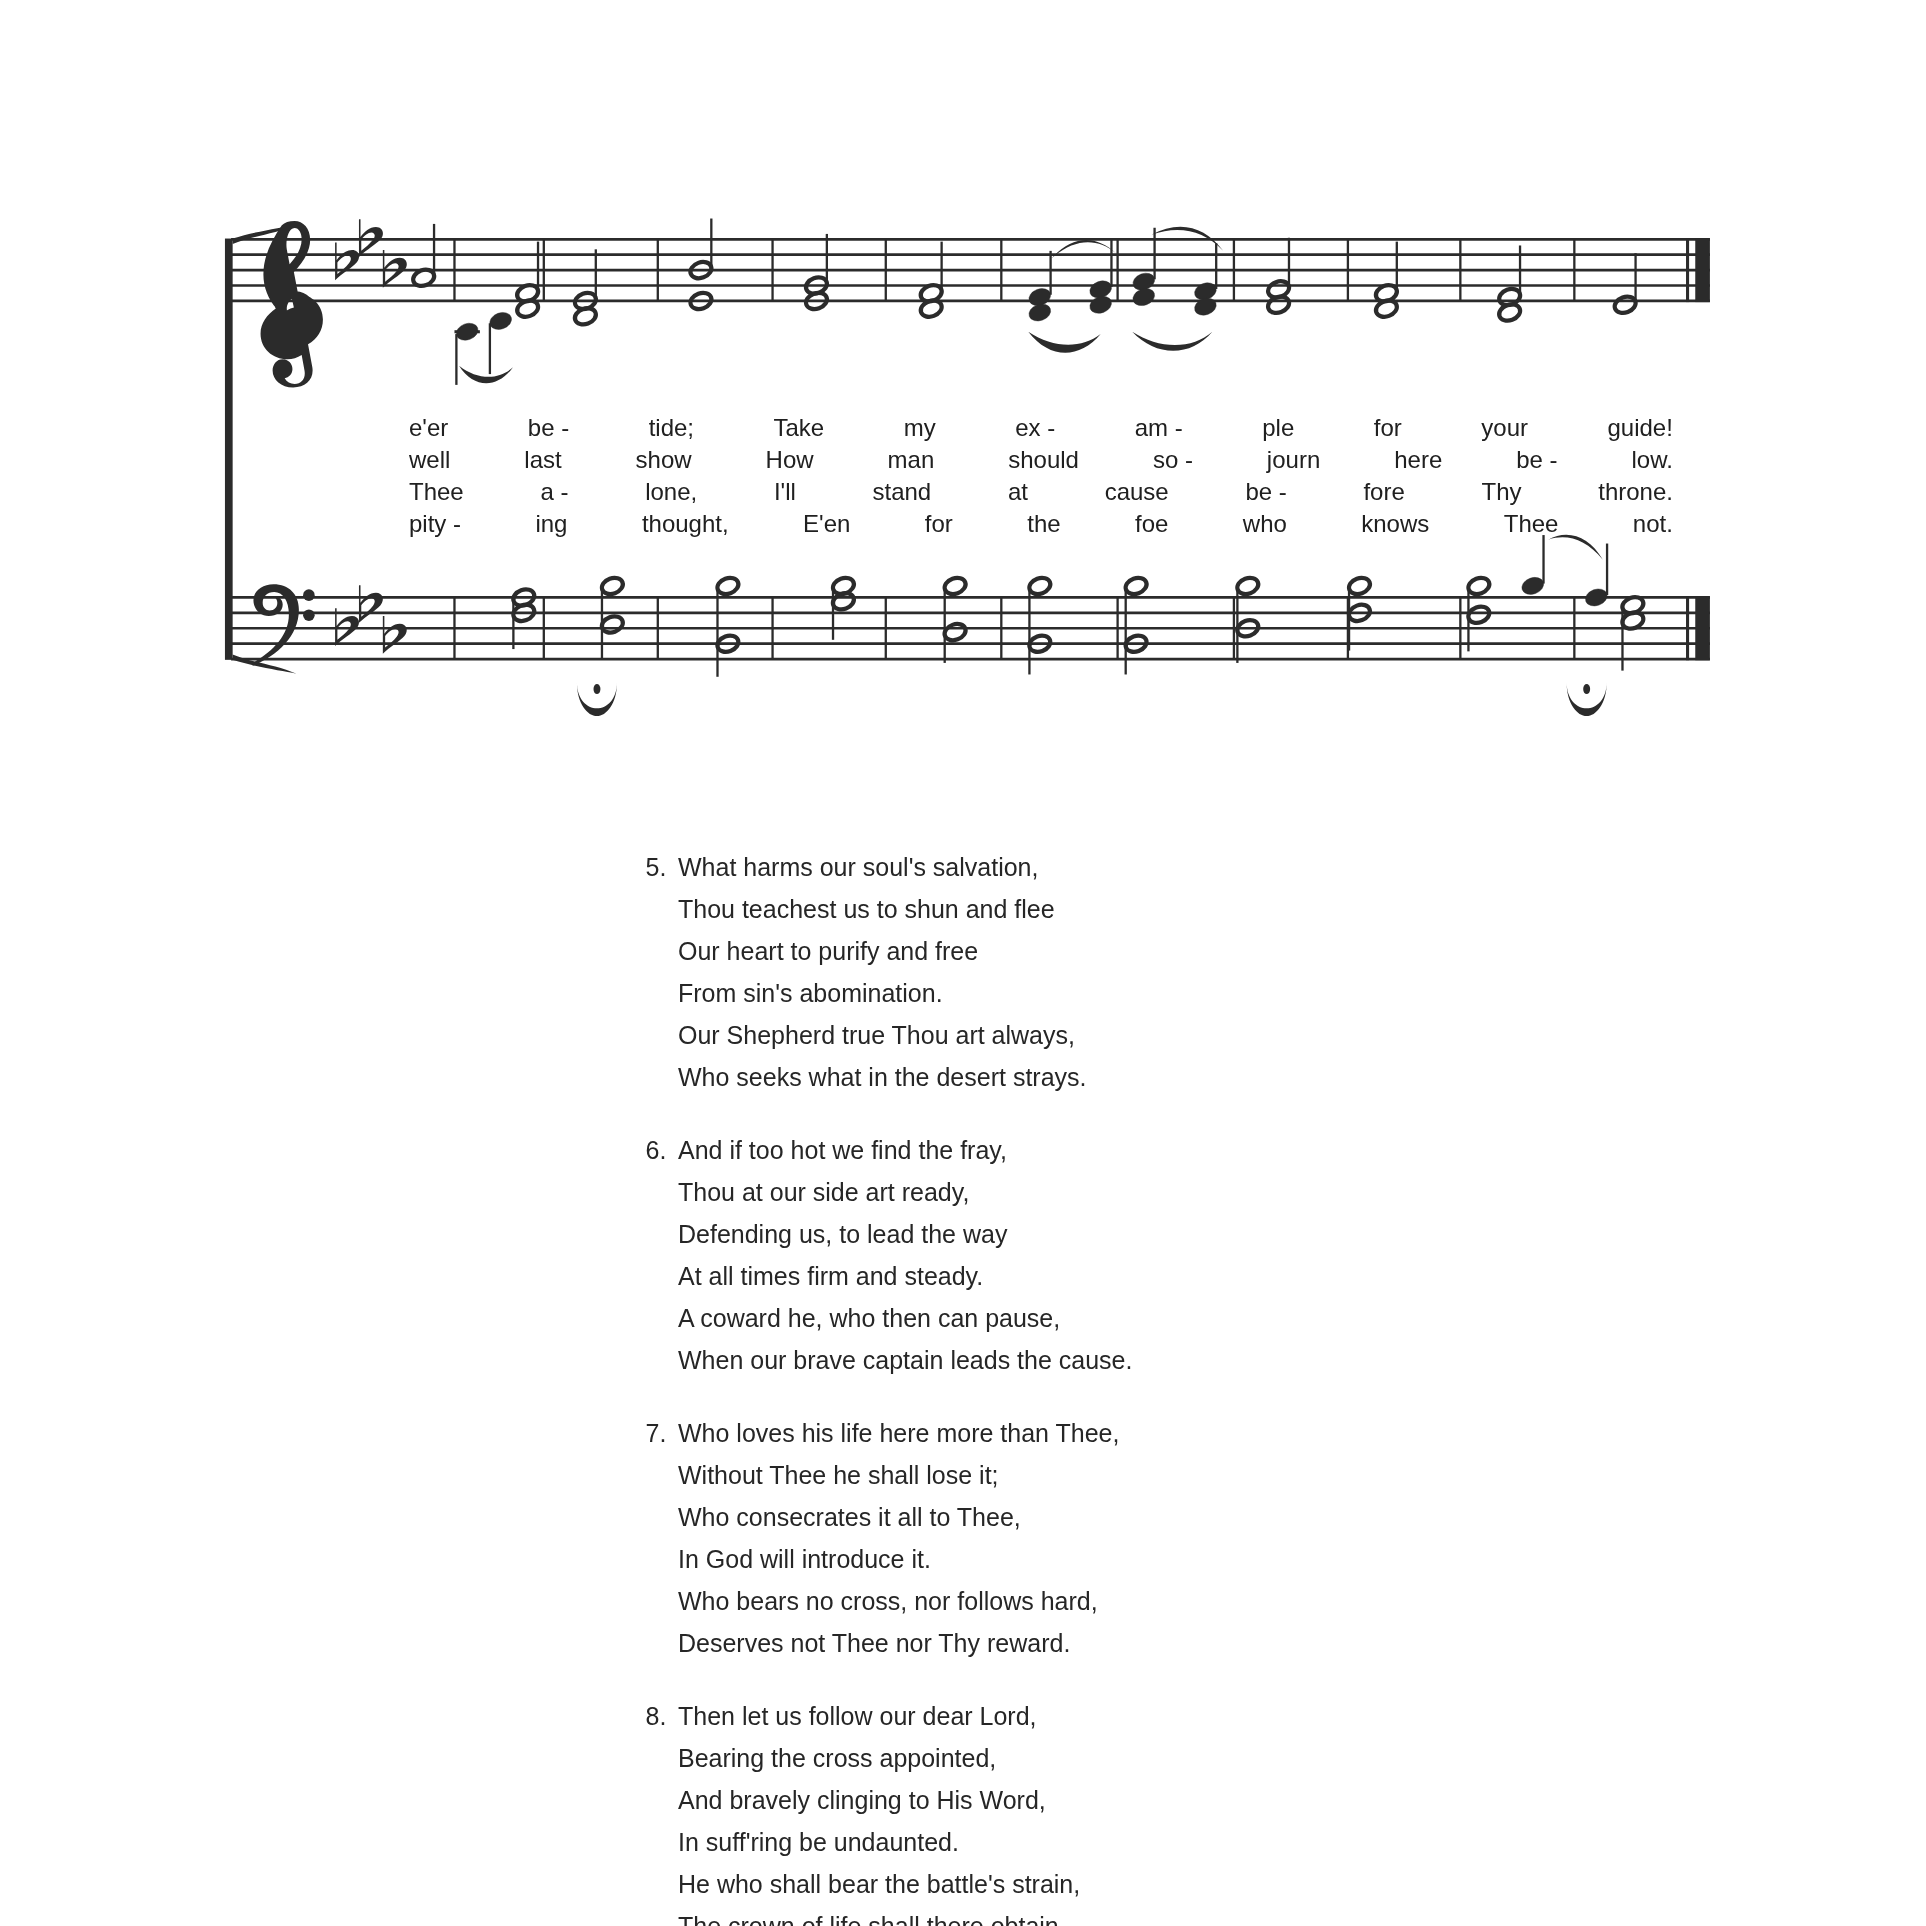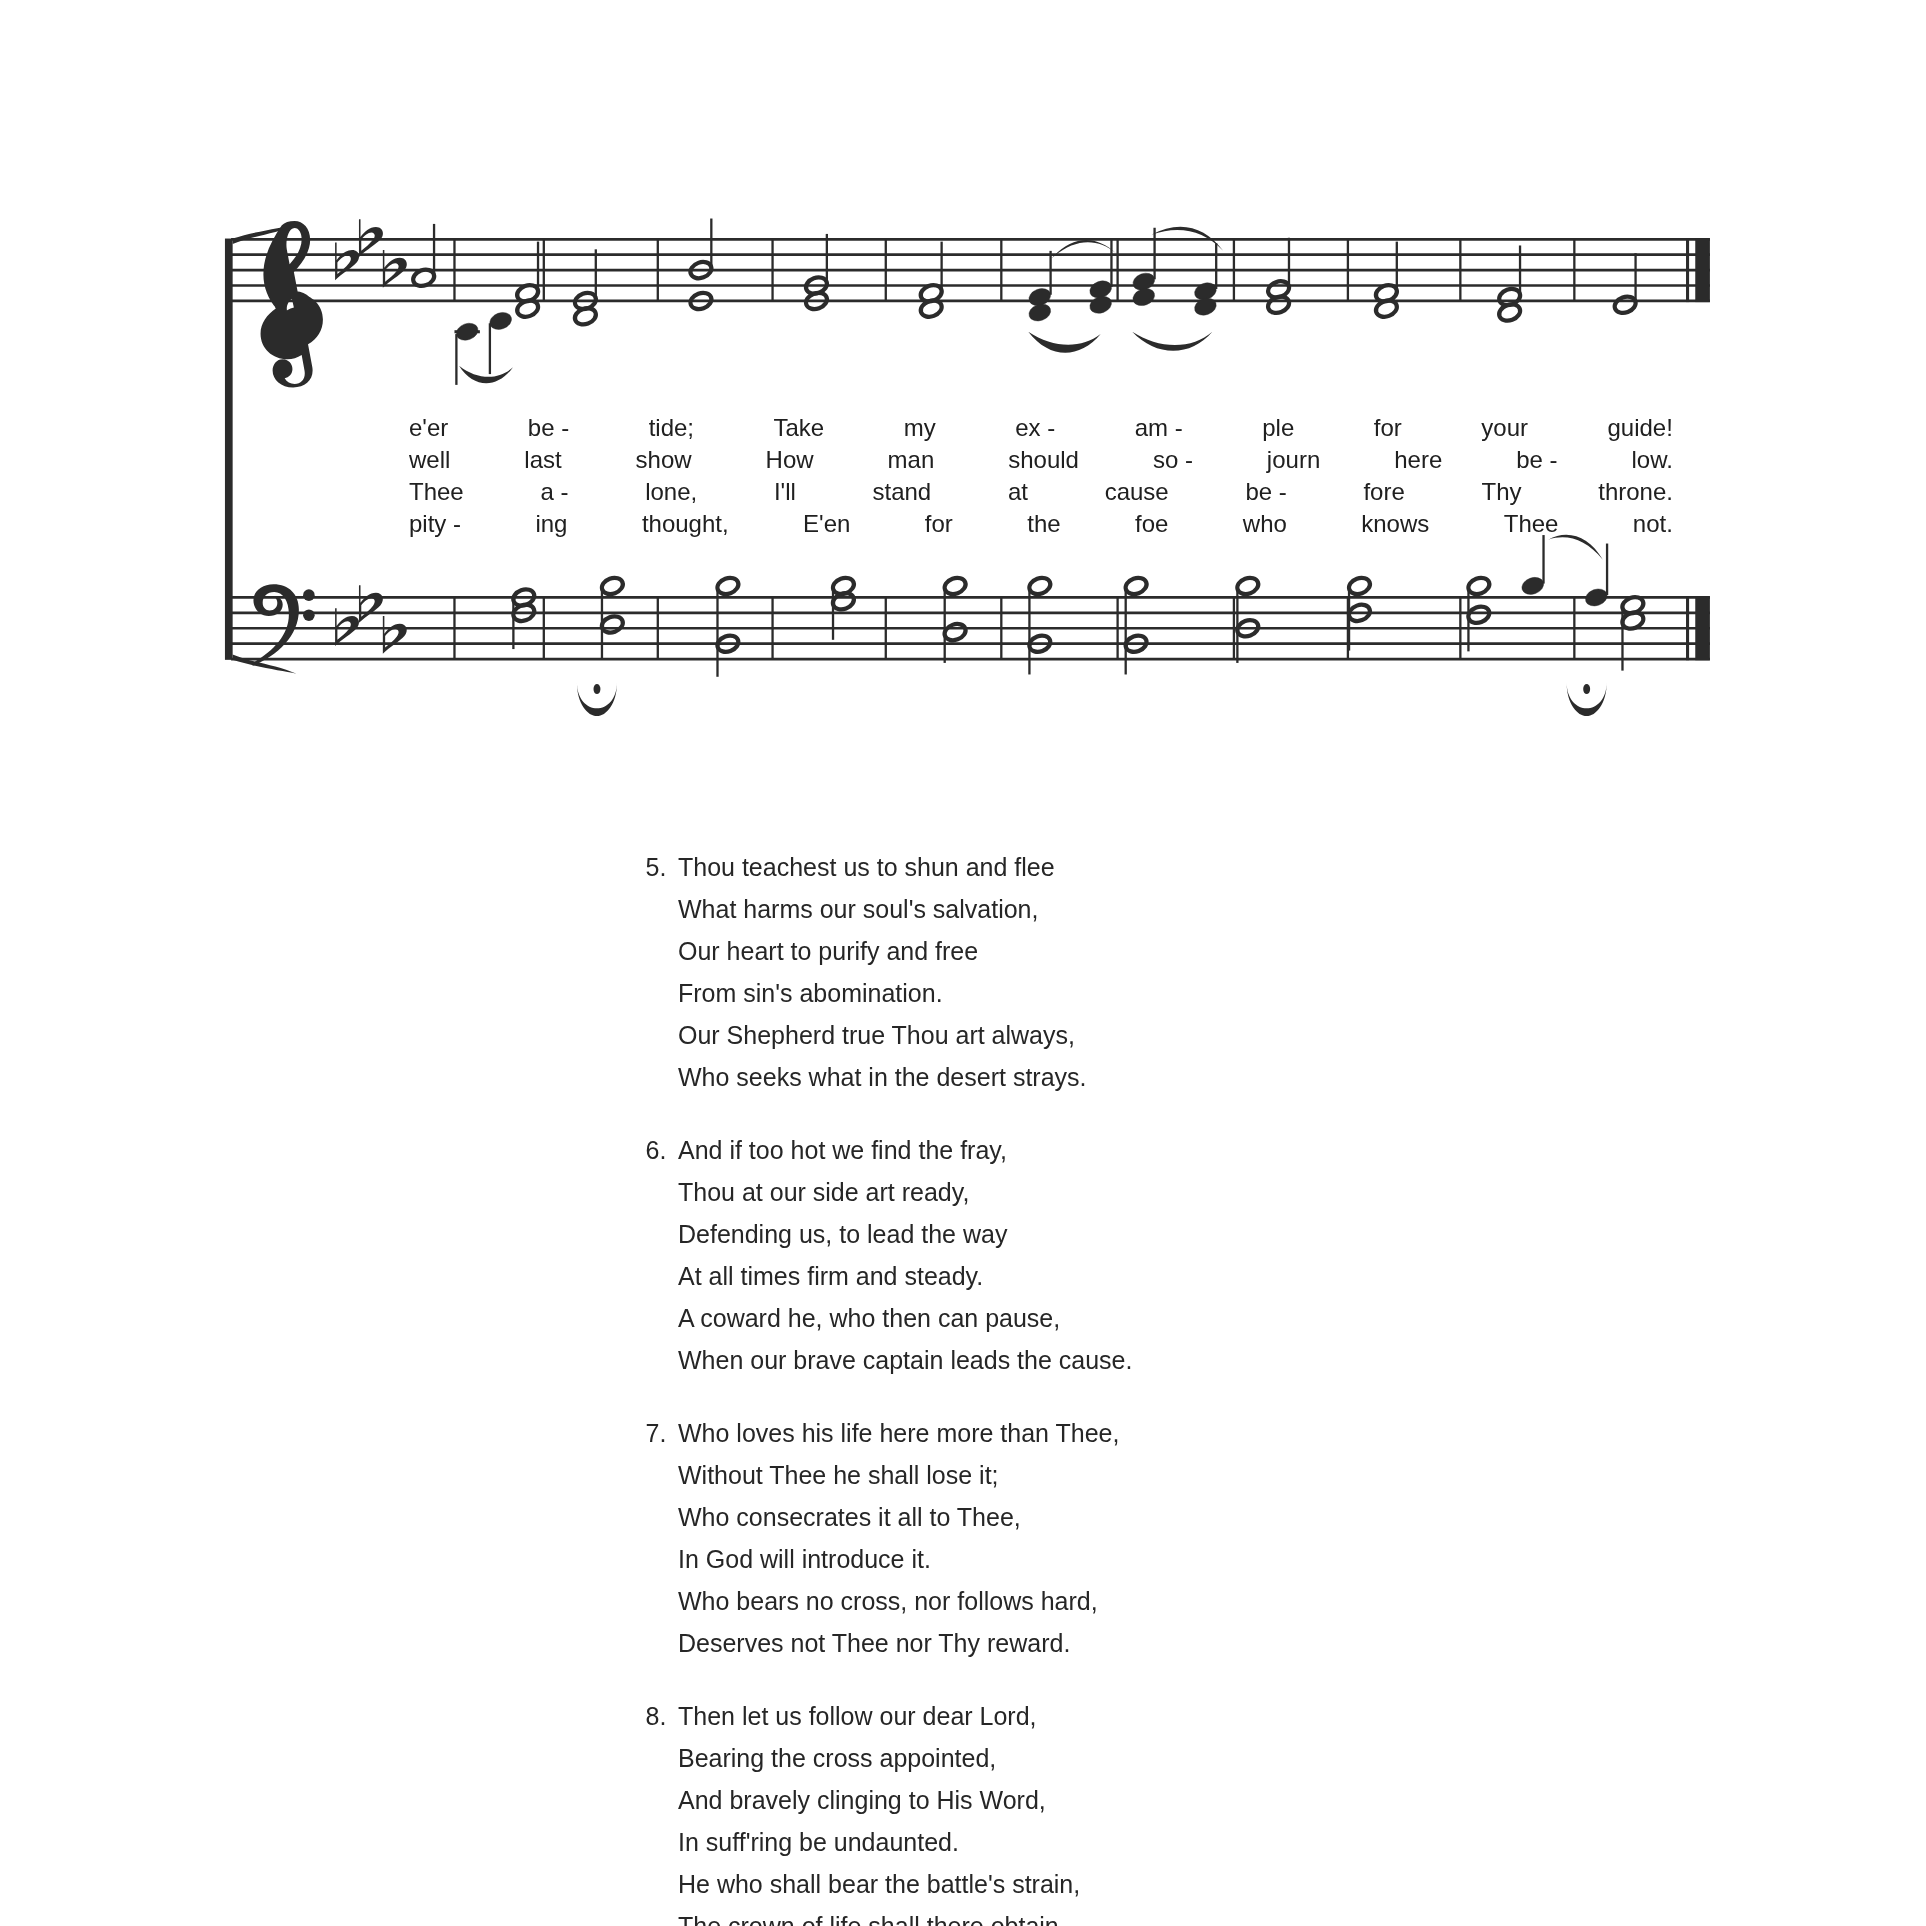--- a/index.html
+++ b/index.html
@@ -471,22 +471,22 @@
     <span class="syl">not.</span>
   </div>
 </div>
 
 <div id="verses">
 
   <div class="verse">
     <div class="verse-row">
       <div class="verse-num">5.</div>
       <div class="verse-lines">
+        <div class="verse-line">What harms our soul's salvation,</div>
         <div class="verse-line">Thou teachest us to shun and flee</div>
-        <div class="verse-line">What harms our soul's salvation,</div>
         <div class="verse-line">Our heart to purify and free</div>
         <div class="verse-line">From sin's abomination.</div>
         <div class="verse-line">Our Shepherd true Thou art always,</div>
         <div class="verse-line">Who seeks what in the desert strays.</div>
       </div>
     </div>
   </div>
 
   <div class="verse">
     <div class="verse-row">

